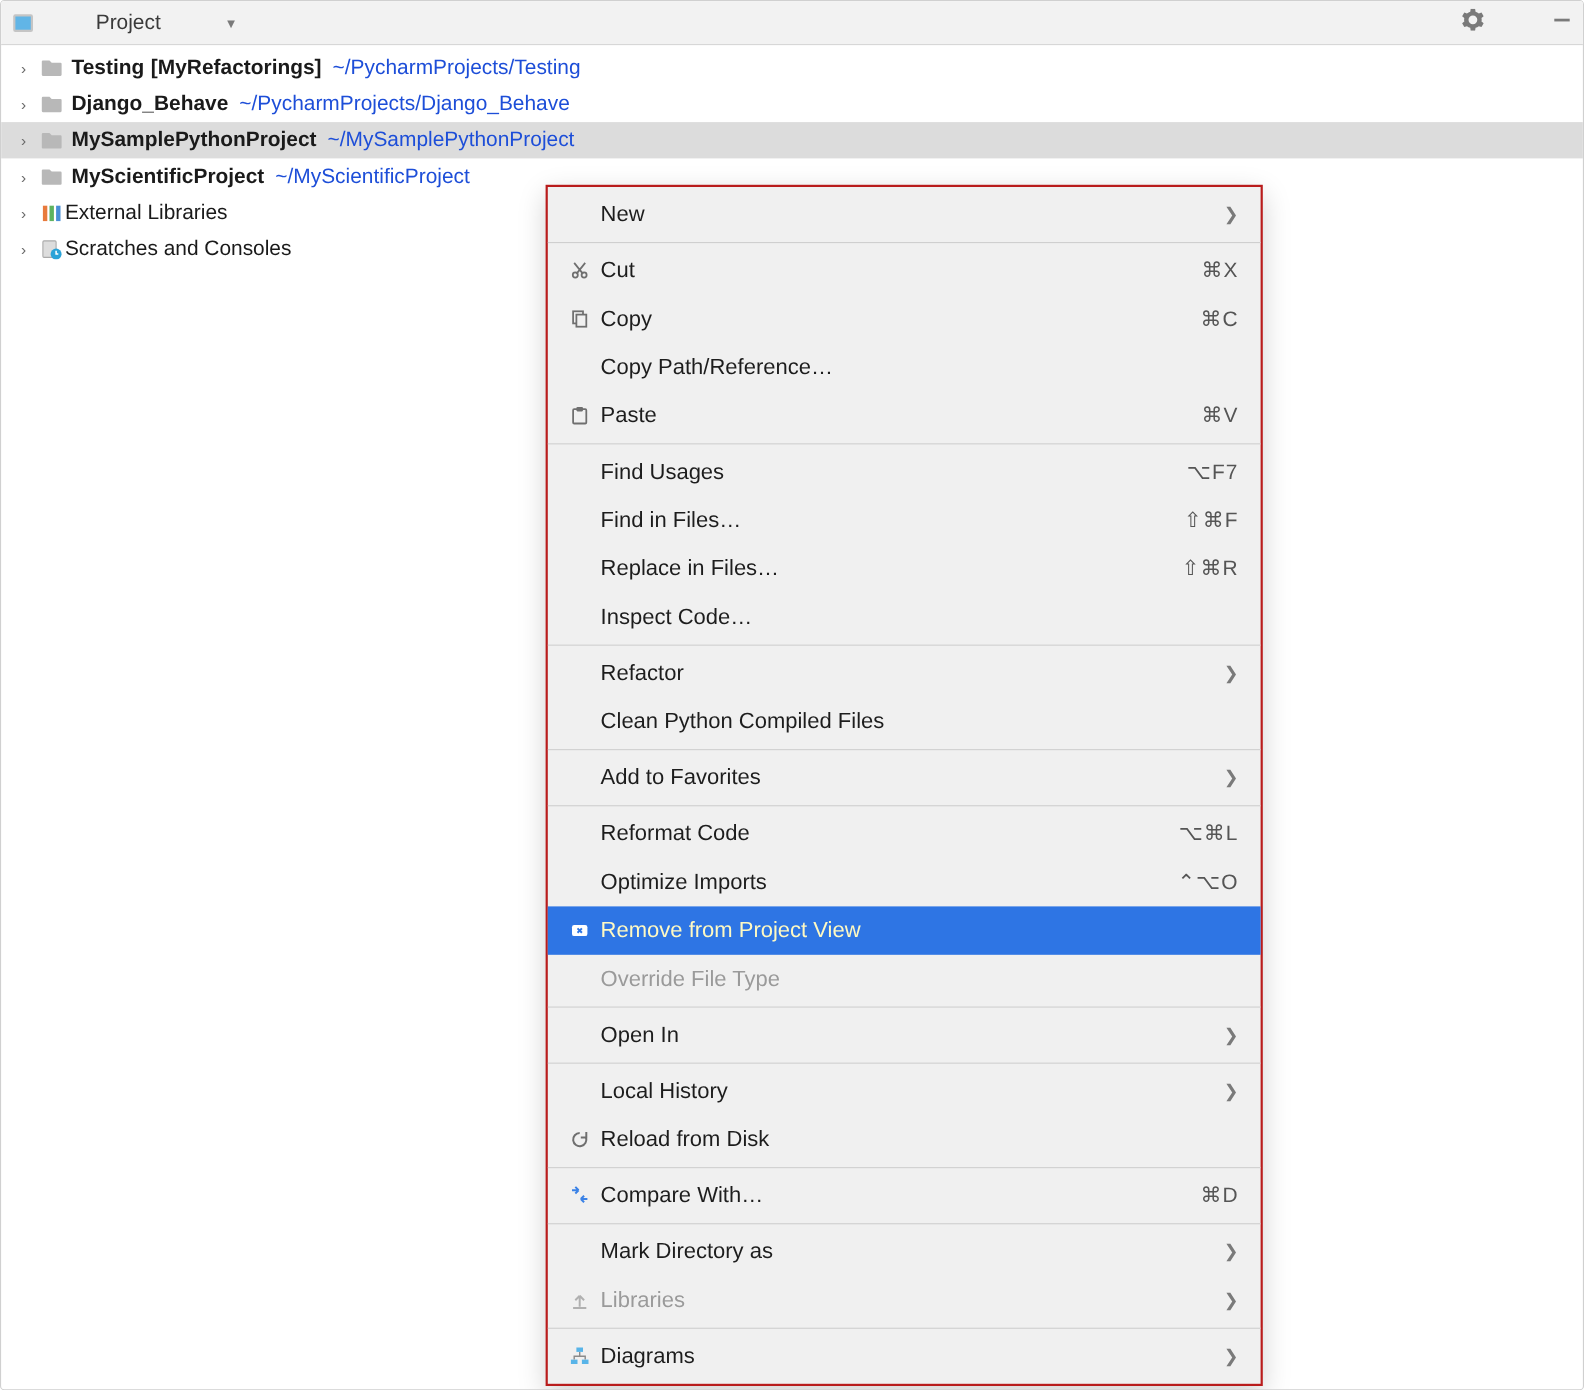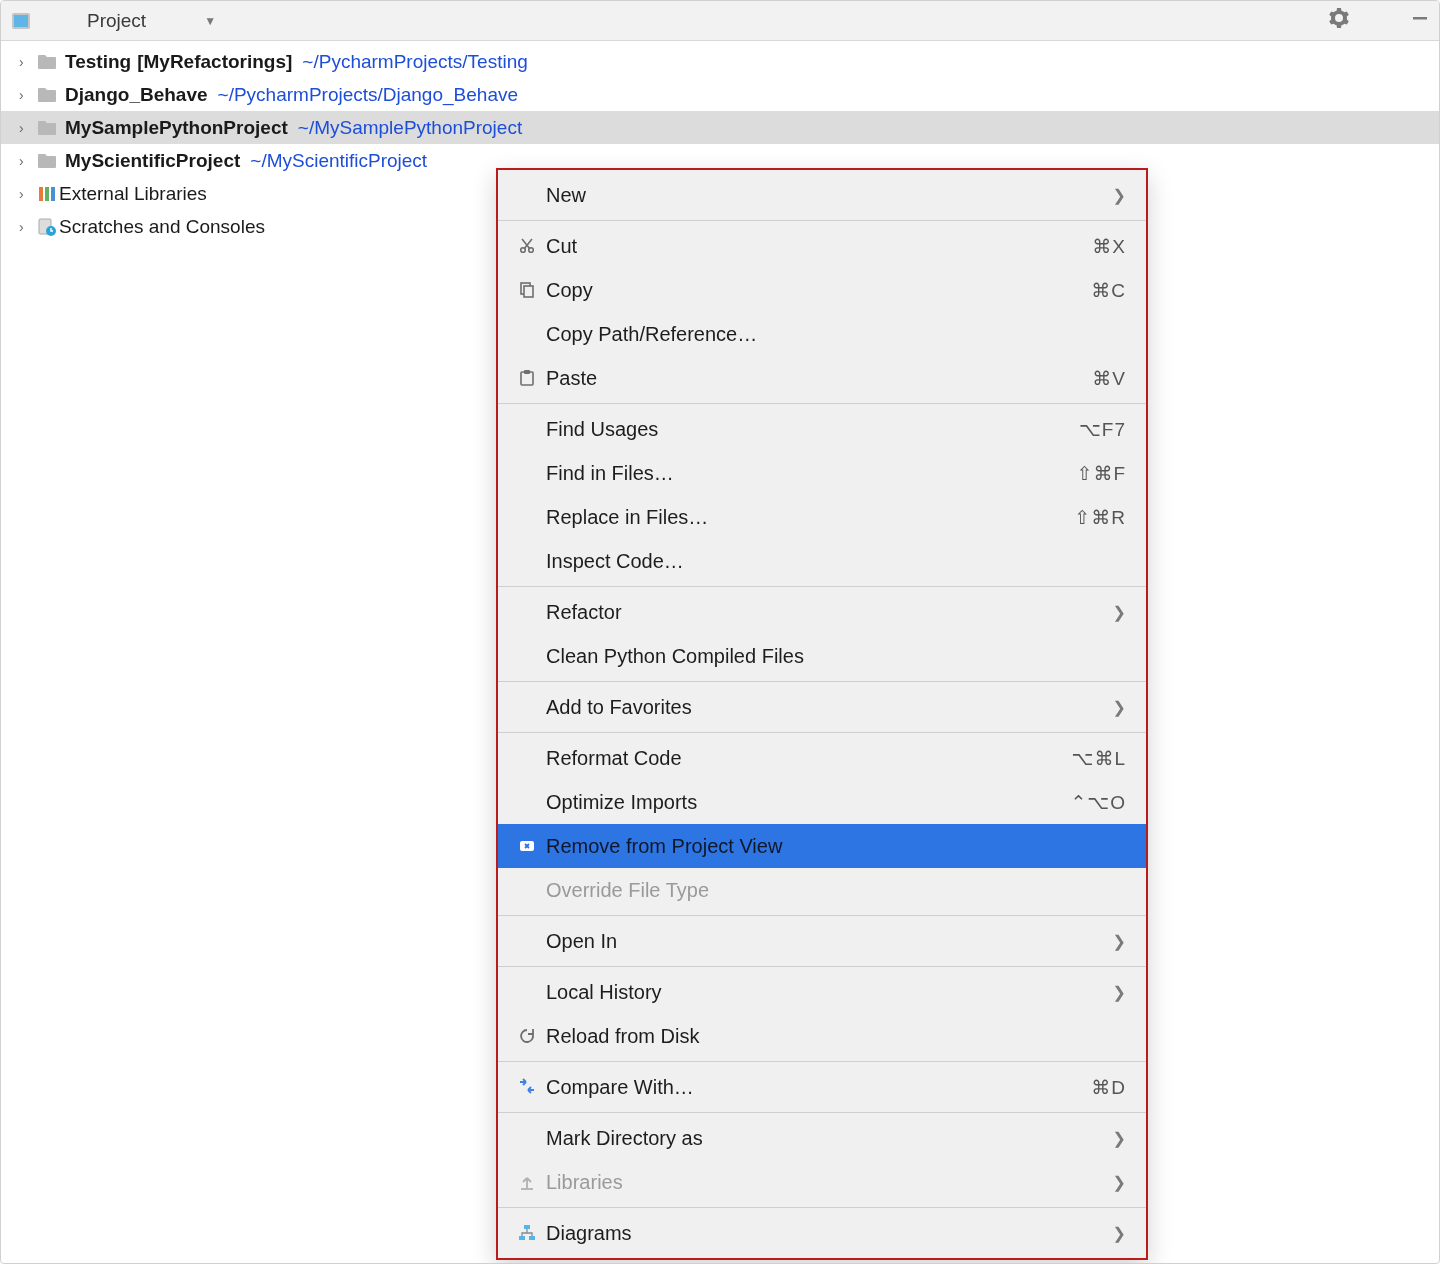--- a/index.html
+++ b/index.html
@@ -59,21 +59,21 @@
     padding:3px 0;
   }
   .mi {
     display:flex; align-items:center;
     height:44px;
     padding:0 20px 0 10px;
     cursor:default;
     font-size:20px;
     color:#1d1d1d;
   }
-  .mi.sel { background:#2e75e4; color:#0f172a; }
+  .mi.sel { background:#2e75e4; color:#fef9c3; }
   .mi.dis { color:#9a9a9a; }
   .mi .ic { width:38px; display:flex; justify-content:center; color:#6f6f6f; }
   .mi.sel .ic { color:#fff; }
   .mi .lbl { flex:1; }
   .mi .sc { color:#555; font-size:19px; letter-spacing:1px;}
   .mi .sub { color:#7a7a7a; font-size:16px; }
   .sep { height:1px; background:#cfcfcf; margin:3px 0; }
 </style>
 </head>
 <body>

